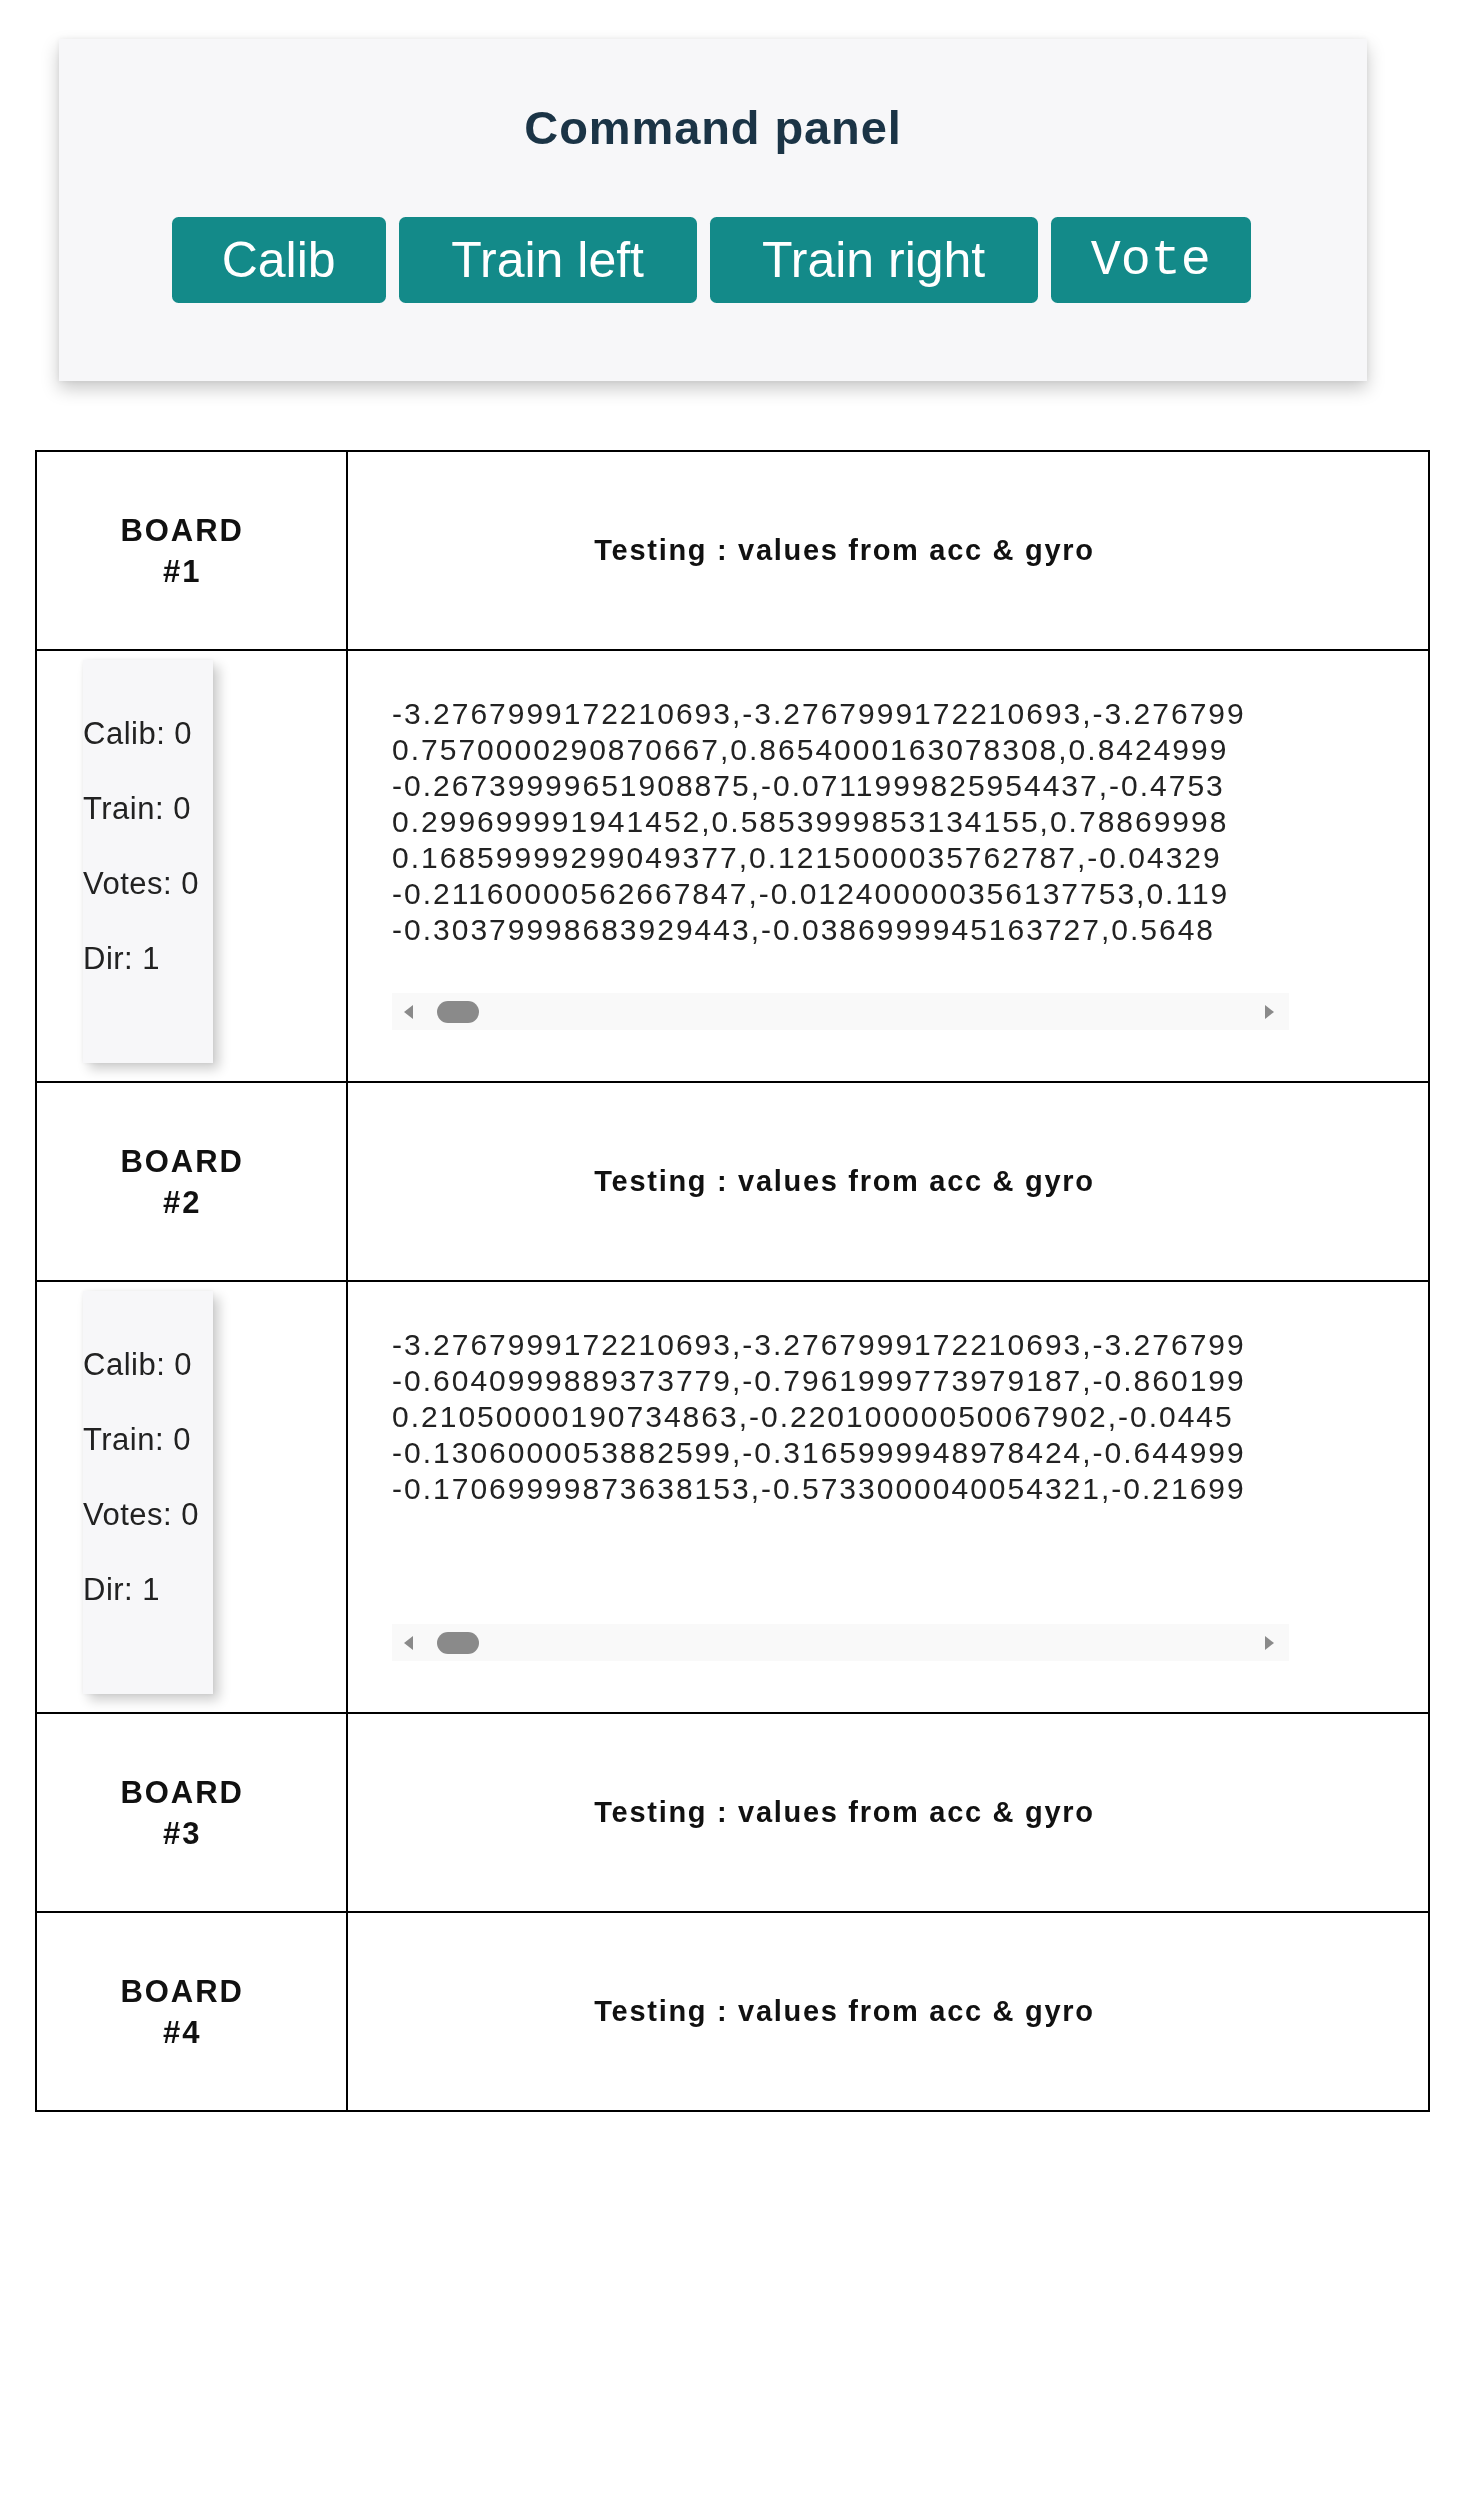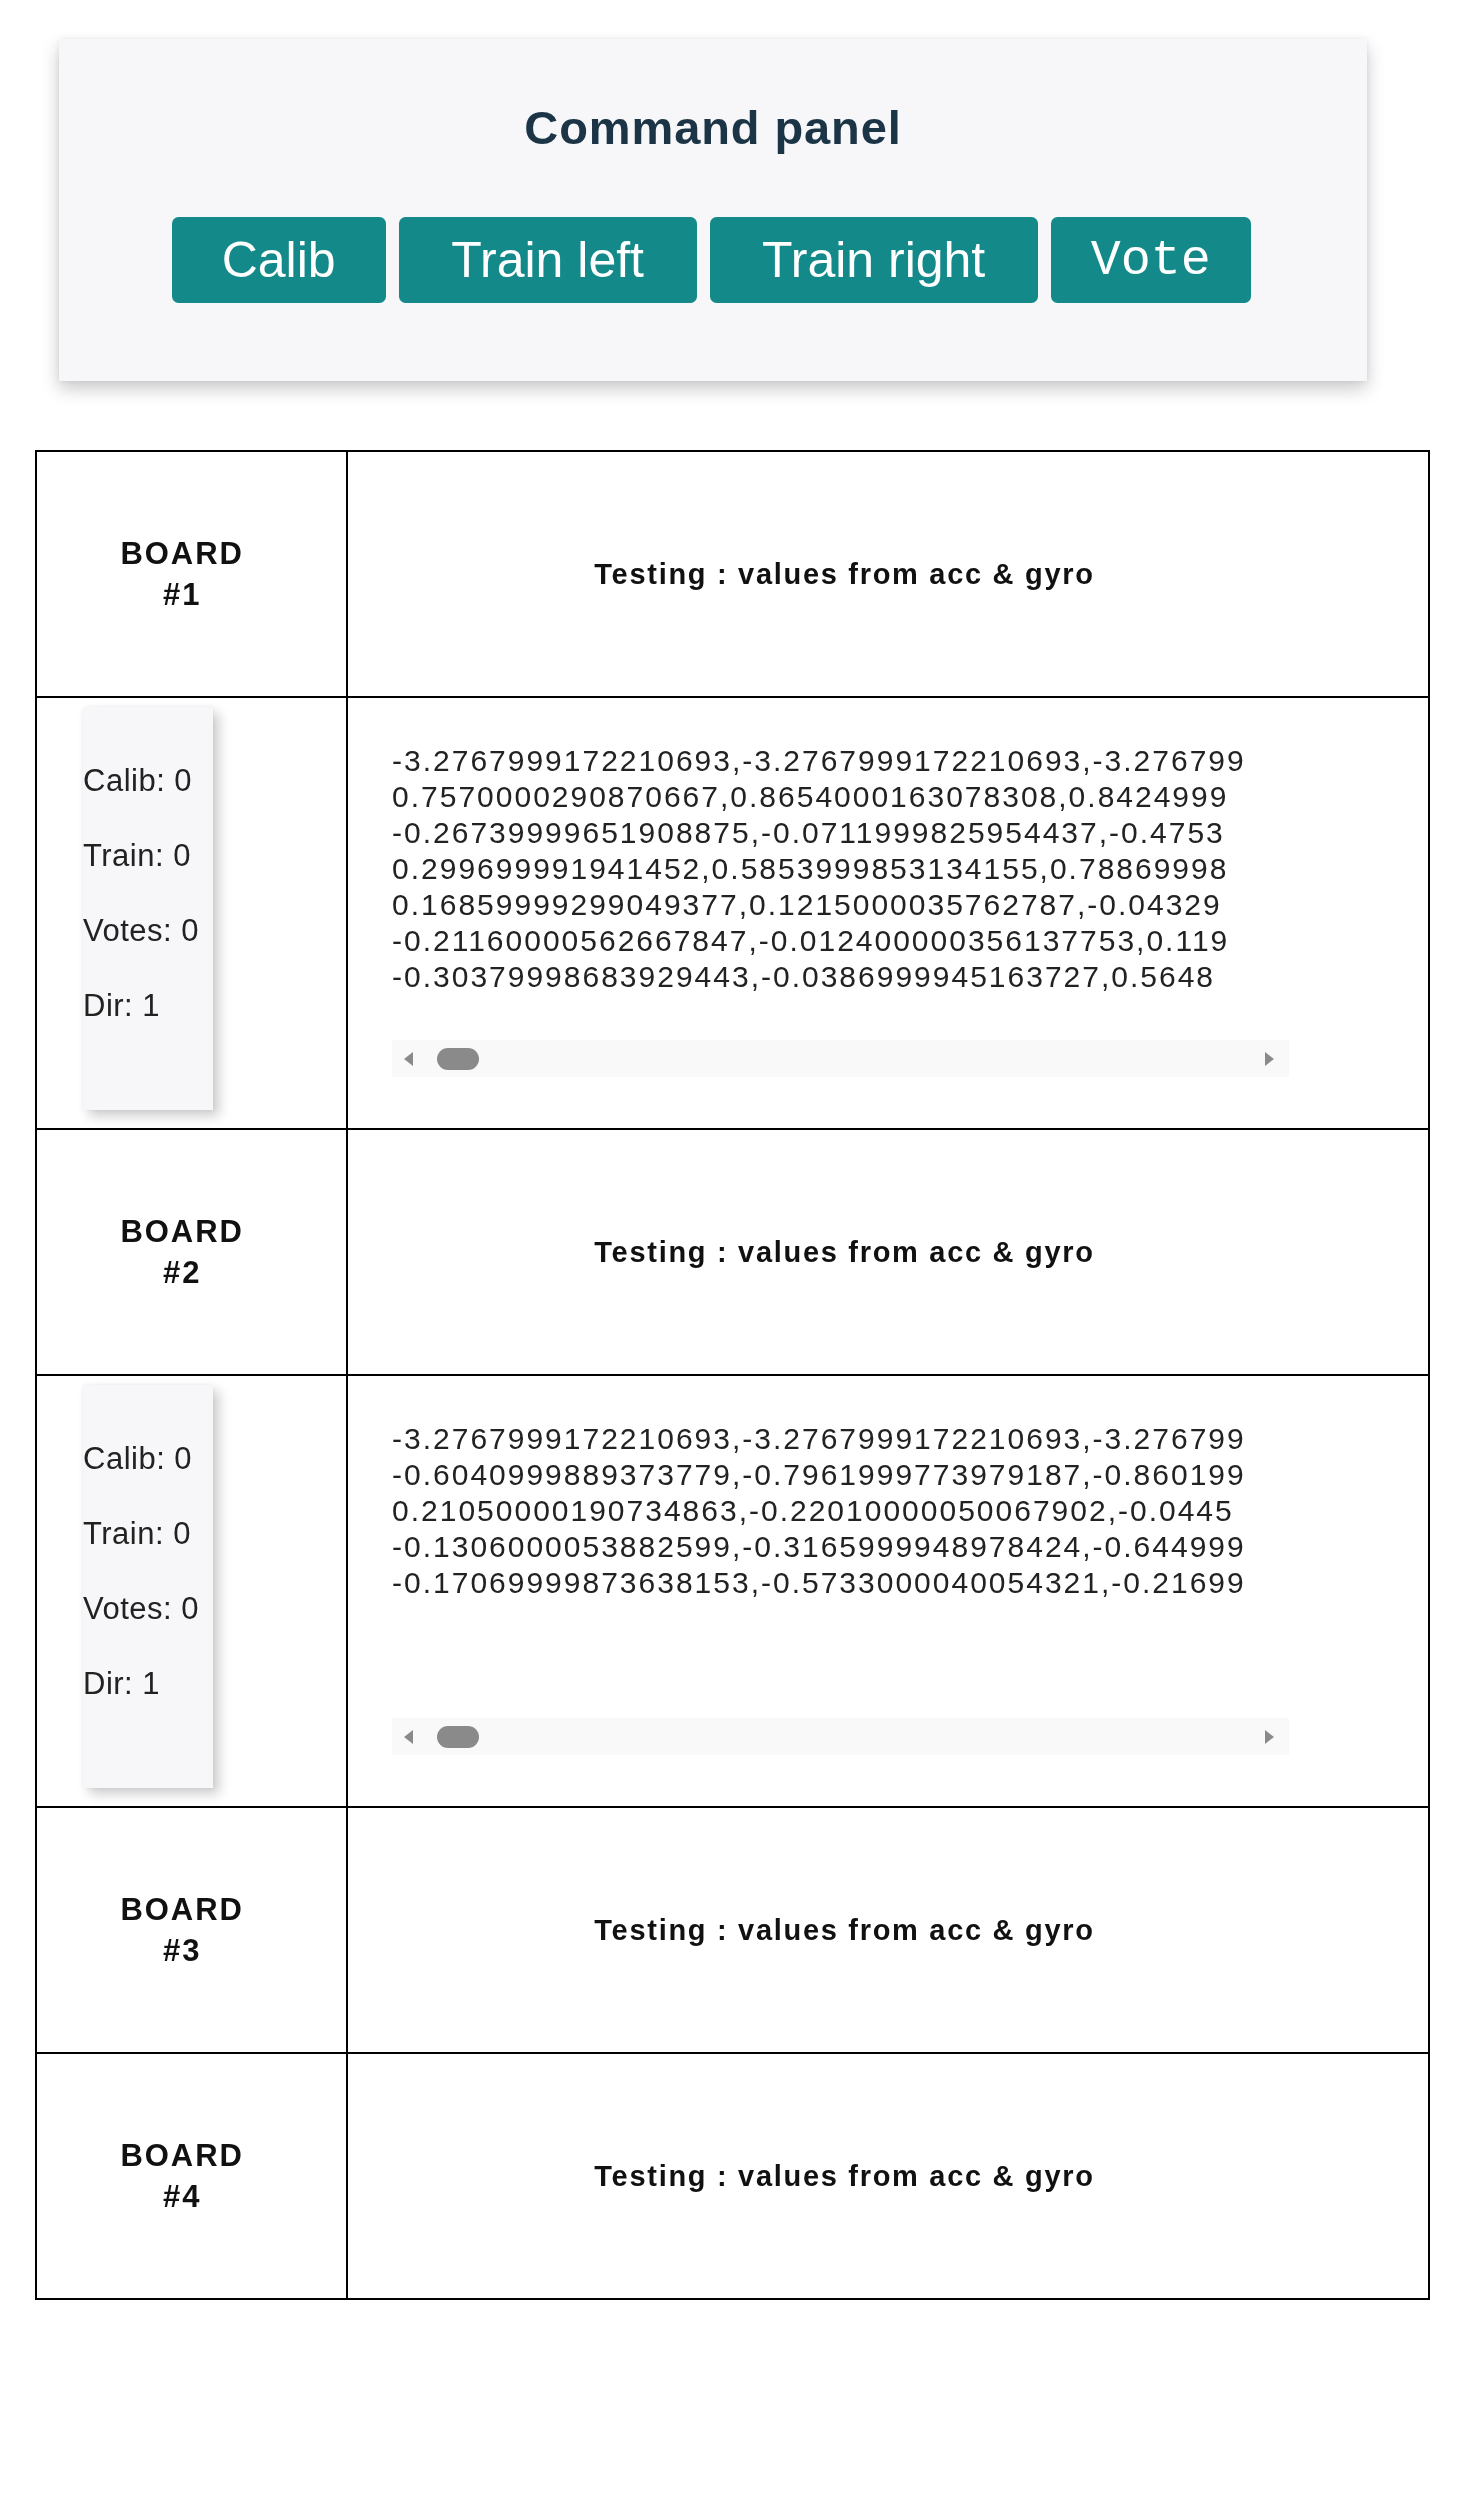--- a/index.html
+++ b/index.html
@@ -25,21 +25,21 @@
   .btn.b1 { width:298px; }
   .btn.b2 { width:328px; }
   .btn.b3 { width:200px;font-family:Liberation Mono, monospace; }
 
   .board-table {
     position:absolute; left:35px; top:450px; width:1395px;
     border-collapse:collapse; table-layout:fixed;
   }
   .board-table td { border:2.8px solid #000; padding:0; vertical-align:middle; }
   .col-left { width:311px; }
-  .hdr-row { height:246px; }
+  .hdr-row { height:199px; }
   .data-row { height:432px; }
   .board-label { text-align:center; font-weight:bold; font-size:31px; line-height:41px; letter-spacing:1.9px; padding-right:18.7px !important; }
   .hdr-title-cell { text-align:left; }
   .hdr-title {
     display:block; width:905px; margin-left:44px; text-align:center;
     font-weight:bold; font-size:29px; letter-spacing:1.7px; padding-top:0;
   }
   .status-cell { position:relative; vertical-align:top !important; }
   .status-card {
     position:absolute; left:46px; top:9.3px; width:130px; height:403px;

